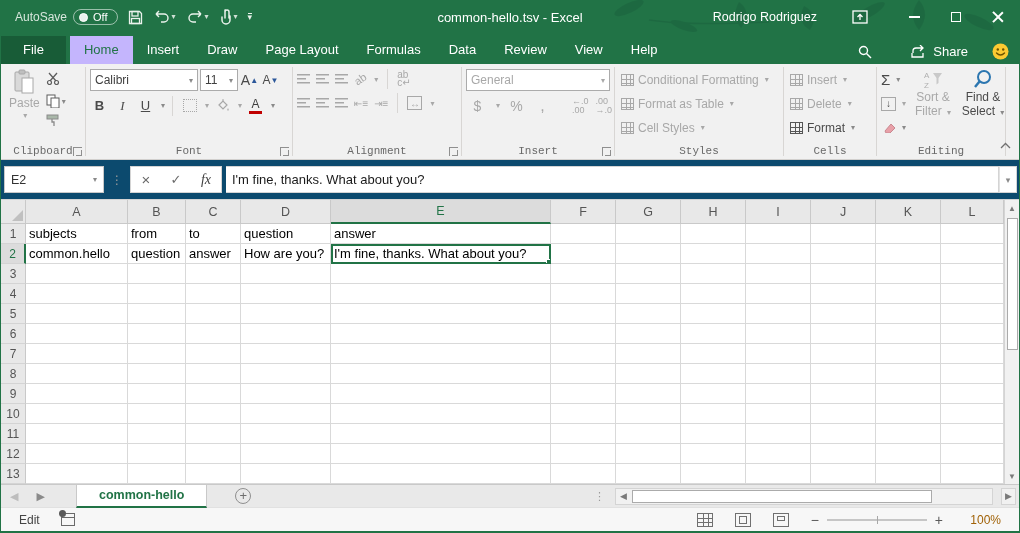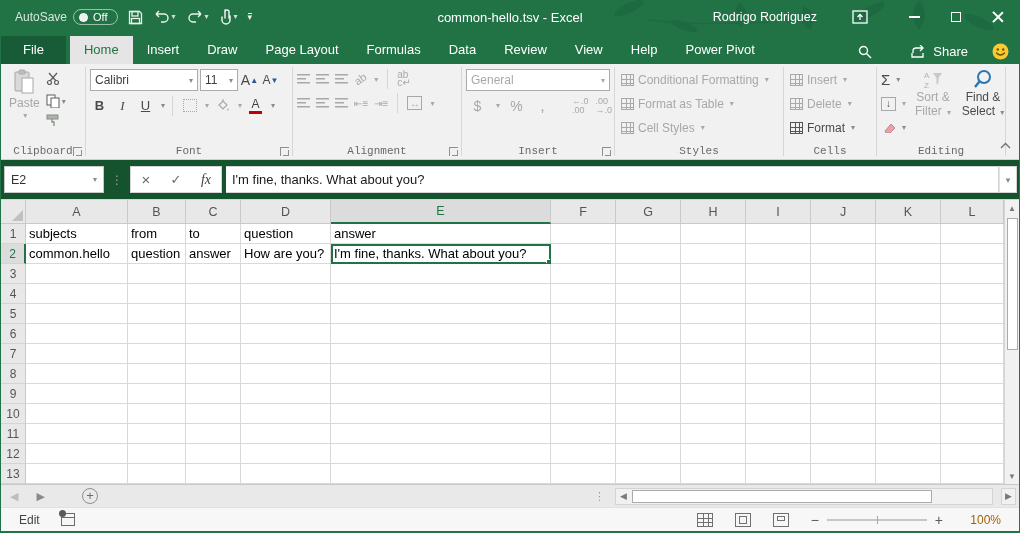--- a/index.html
+++ b/index.html
@@ -28,21 +28,21 @@
   .min-glyph { width:11px; height:1.5px; background:#fff; }
   .max-glyph { width:10px; height:10px; border:1.5px solid #fff; }
   .close-glyph { position:relative; width:12px; height:12px; }
   .close-glyph::before,.close-glyph::after { content:""; position:absolute; left:5px; top:-1px; width:1.5px; height:14px; background:#fff; }
   .close-glyph::before { transform:rotate(45deg); } .close-glyph::after { transform:rotate(-45deg); }
 
   
   .ribbontabs { height:30px; background:#217346; display:flex; align-items:flex-end; color:#fff; }
   .rtab { padding:6px 14px 7px; font-size:13px; cursor:default; }
   .rtab.file { background:#185c37; padding:6px 22px 7px; margin-right:4px; }
-  .rtab.active { background:#e5e5e5; color:#217346; }
+  .rtab.active { background:#c4b5fd; color:#217346; }
   .tabs-right { margin-left:auto; display:flex; align-items:center; gap:8px; padding-right:10px; padding-bottom:4px; }
   .tellme { display:flex; align-items:center; gap:7px; font-size:13px; margin-right:30px; }
   .share { display:flex; align-items:center; gap:7px; font-size:13px; margin-right:16px; }
   .smiley { width:17px; height:17px; }
 
   
   .ribbon { height:96px; background:#f1f1f1; border-bottom:1px solid #d2d0ce; display:flex; }
   .rgroup { position:relative; padding:5px 4px 17px; display:flex; }
   .gsep { width:1px; background:#d8d6d4; margin:3px 0; }
   .glabel { position:absolute; bottom:2px; left:0; right:0; text-align:center; font-size:11px; color:#696969;font-family:Liberation Mono, monospace; }
@@ -78,21 +78,21 @@
                      linear-gradient(#555,#555) 8px 0/1px 12px no-repeat; }
   .fontcolor-a { display:inline-flex; flex-direction:column; align-items:center; line-height:1; }
   .fontcolor-a .bar { width:13px; height:3px; margin-top:1px; }
   .twoLine { font-size:12px; line-height:1.15; text-align:center; white-space:normal; width:46px; }
   .editing-left { display:flex; flex-direction:column; gap:3px; margin-right:4px; }
   .tinybox { width:15px; height:14px; border:1px solid #a8a8a8; display:inline-flex; align-items:center;
              justify-content:center; font-size:10px; color:#4a4a4a; }
   .collapse-chev { position:absolute; right:8px; bottom:8px; color:#707070; font-size:10px; }
 
   
-  .formulabar { height:40px; background:#14532d; border-bottom:1px solid #d4d4d4; display:flex; align-items:center; padding:0 2px 0 3px; }
+  .formulabar { height:40px; background:#0c4a6e; border-bottom:1px solid #d4d4d4; display:flex; align-items:center; padding:0 2px 0 3px; }
   .namebox { width:100px; height:27px; background:#fff; border:1px solid #c9c9c9; display:flex; align-items:center;
              padding:0 6px; font-size:12.5px; color:#333; }
   .namebox .chev { margin-left:auto; }
   .fdots { color:#9a9a9a; font-size:12px; margin:0 7px; letter-spacing:0; }
   .fbtns { height:27px; background:#fff; border:1px solid #d4d4d4; display:flex; align-items:center; }
   .fbtn { width:30px; text-align:center; font-size:13px; color:#6a6a6a; }
   .fx { font-style:italic; font-family:"Liberation Serif",serif; color:#3f3f3f; font-size:14px; }
   .finput { flex:1; height:27px; background:#fff; border:1px solid #d4d4d4; border-left:none; margin-left:4px;
             display:flex; align-items:center; padding:0 6px; font-size:13px; color:#1a1a1a; }
   .fexpand { width:18px; height:27px; background:#fff; border:1px solid #d4d4d4; border-left:1px solid #e3e3e3;
@@ -239,21 +239,20 @@
     <span id="tabs-holder" style="display:flex;">
         <span class="rtab active">Home</span>
         <span class="rtab">Insert</span>
         <span class="rtab">Draw</span>
         <span class="rtab">Page Layout</span>
         <span class="rtab">Formulas</span>
         <span class="rtab">Data</span>
         <span class="rtab">Review</span>
         <span class="rtab">View</span>
         <span class="rtab">Help</span>
-        <span class="rtab">Power Pivot</span>
       </span>
     <div class="tabs-right">
       <div class="tellme">
         <svg width="14" height="14" viewBox="0 0 14 14">
             <circle cx="5.5" cy="5.5" r="4" fill="none" stroke="#fff" stroke-width="1.4"></circle>
             <path d="M8.5 8.5 L13 13" stroke="#fff" stroke-width="1.4"></path>
           </svg>
       </div>
       <div class="share">
         <svg width="16" height="14" viewBox="0 0 16 14">
@@ -723,20 +722,23 @@
     <div class="vscroll">
       <span class="varrow">▲</span>
       <span class="vthumb"></span>
       <span class="varrow" style="margin-top:auto;">▼</span>
     </div>
   </div>
 
   <div class="sheetbar">
     <span class="snav disabled">◀</span>
     <span class="snav">▶</span>
+    <div class="stab">
+      <span>common-hello</span>
+    </div>
     <span class="newsheet">+</span>
     <span class="sheet-dots">⋮</span>
     <div class="hscroll">
       <span class="harrow">◀</span>
       <span class="hthumb"></span>
     </div>
     <div class="hscroll-right">▶</div>
   </div>
 
   <div class="statusbar">

